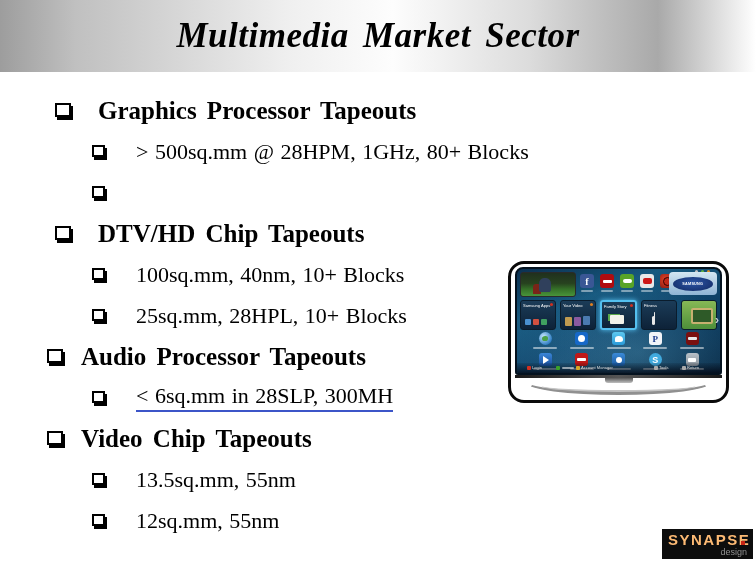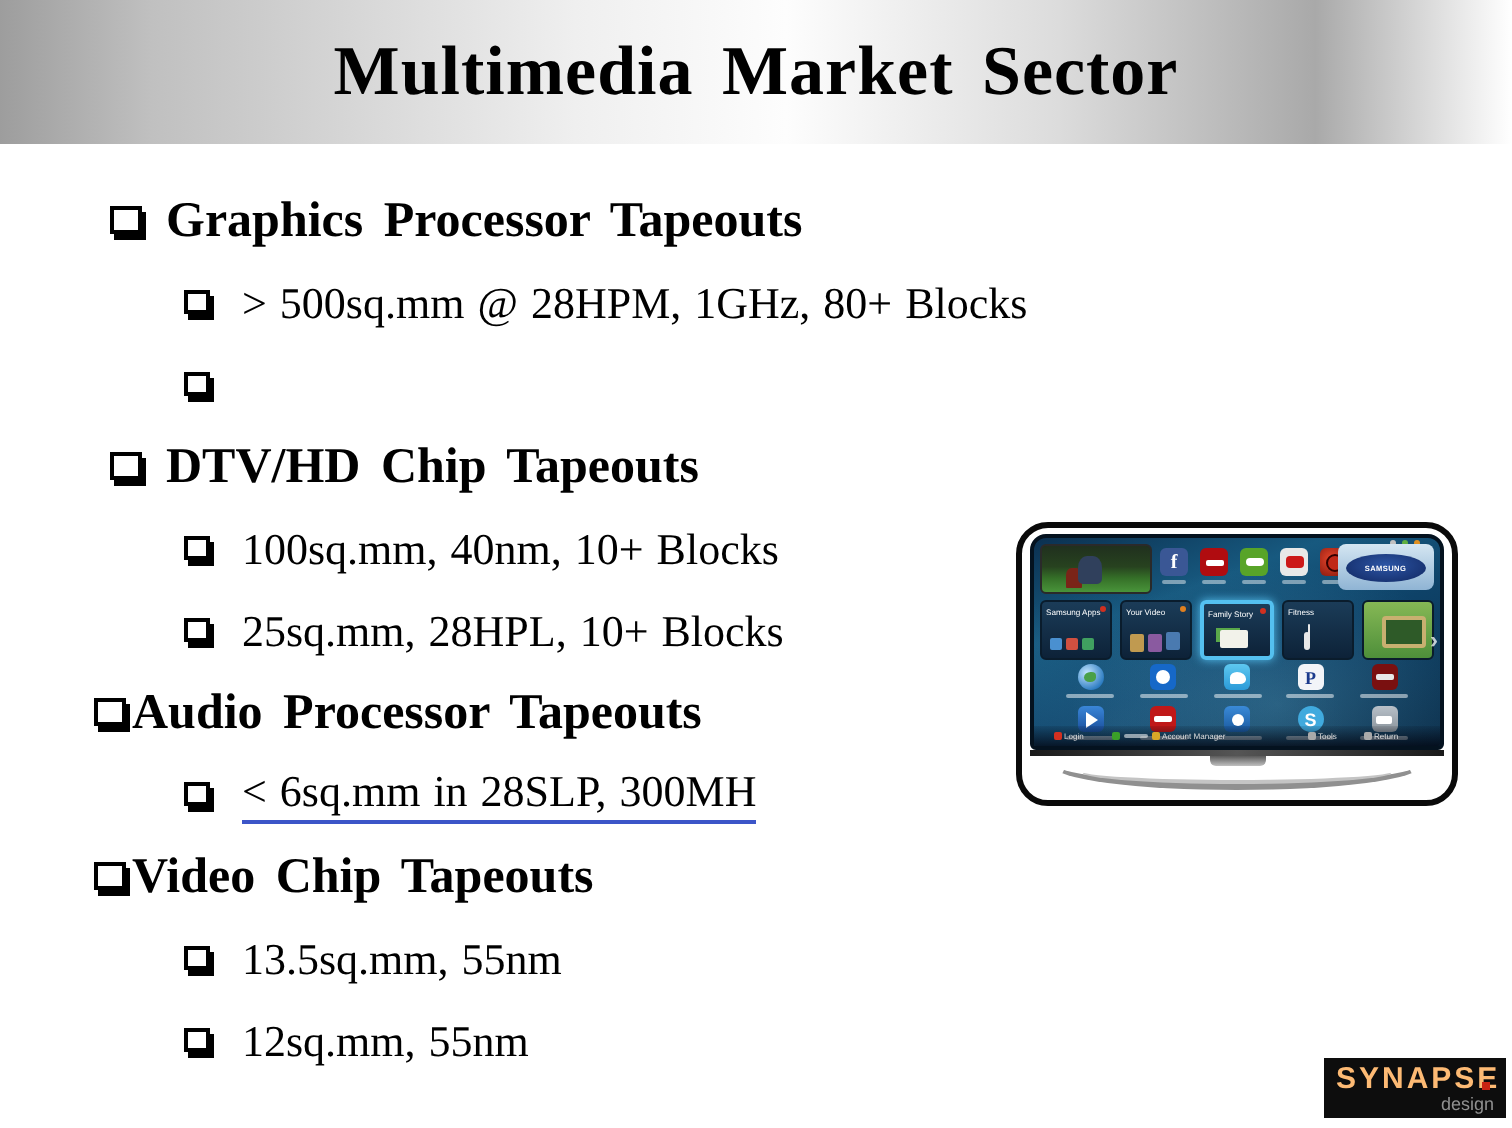--- a/index.html
+++ b/index.html
@@ -4,27 +4,27 @@
 <style>
   * { box-sizing: border-box; margin: 0; padding: 0; }
   html,body { width:756px; height:564px; overflow:hidden; background:#fff;
               font-family:"Liberation Serif", serif; }
   .slide { position:relative; width:756px; height:564px; background:#fff; }
 
   
   .hdr { position:absolute; left:0; top:0; width:756px; height:72px;
          background:linear-gradient(90deg,#9d9d9d 0%,#c0c0c0 10%,#efefef 38%,
                     #fdfdfd 52%,#dcdcdc 70%,#a9a9a9 87%,#ffffff 100%);
-         display:flex; align-items:center; justify-content:center; }
+         display:flex; align-items:center; justify-content:center;font-style:italic; }
   .hdr h1 { font-size:35px; font-weight:bold; color:#000; letter-spacing:.5px;
             word-spacing:5px; }
 
   
   .bullets { position:absolute; left:0; top:90px; width:756px; }
-  .row { display:flex; align-items:center; height:41px; white-space:nowrap; }
+  .row { display:flex; align-items:center; height:41px; white-space:nowrap;gap:15px; }
   .sq { flex:0 0 auto; background:#fff; border:2px solid #000;
         box-shadow:2px 3px 0 #000; }
   .l1 { padding-left:55px; font-size:25px; font-weight:bold; word-spacing:4px; }
   .l1 .sq { width:16px; height:14px; margin-right:12px; margin-top:-2px; }
   .l1.tight { padding-left:47px; }
   .l1.tight .sq { margin-right:3px; }
   .l2 { padding-left:92px; font-size:22px; word-spacing:1px;text-align:center; }
   .l2 .sq { width:13px; height:12px; margin-right:16px; margin-top:-2px; }
   .underlined .txt { border-bottom:2px solid #3c55c8; padding-bottom:1px; }
 

